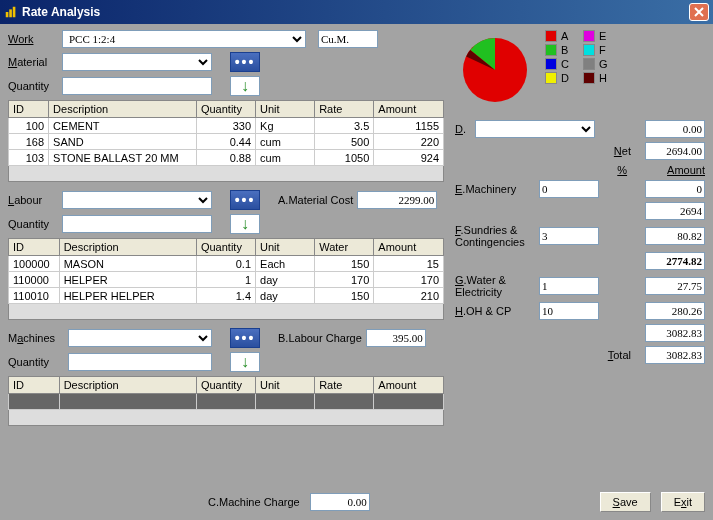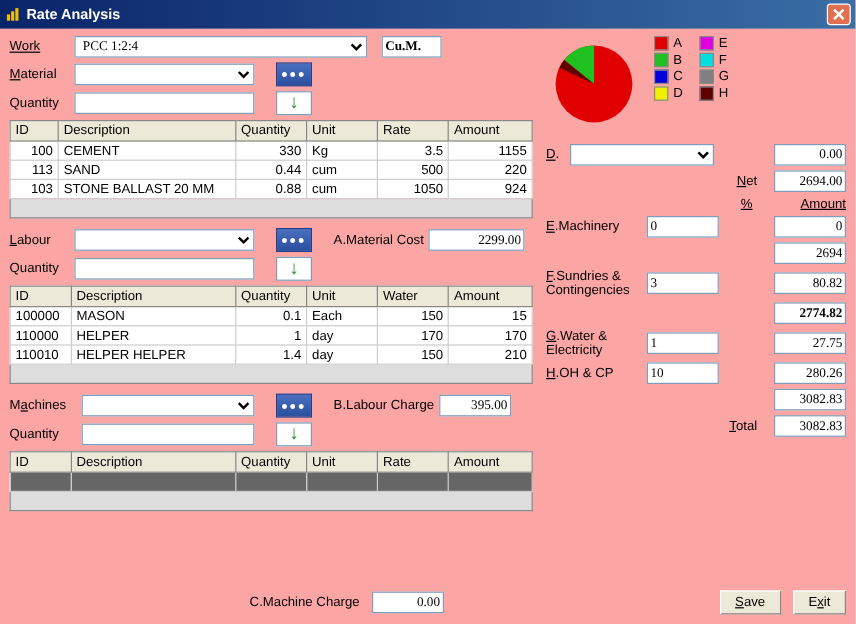--- a/index.html
+++ b/index.html
@@ -1,21 +1,21 @@
 <!DOCTYPE html>
 <html><head>
 <meta charset="utf-8">
 <style>
 * { box-sizing: border-box; margin: 0; padding: 0; }
 body { font-family: Tahoma, Arial, sans-serif; font-size: 11px; background: #ECE9D8; width: 713px; height: 520px; overflow: hidden; }
 .titlebar { background: linear-gradient(to right, #0A246A, #3A6EA5); color: white; height: 24px; display: flex; align-items: center; padding: 0 4px; justify-content: space-between; }
 .titlebar-left { display: flex; align-items: center; gap: 4px; }
 .titlebar-title { font-weight: bold; font-size: 12px; }
 .close-btn { width: 20px; height: 18px; background: #E07050; border: 1px solid #fff; border-radius: 3px; color: white; display: flex; align-items: center; justify-content: center; font-weight: bold; cursor: pointer; }
-.content { padding: 6px 8px; background: #fca5a5; height: 496px; position: relative; }
+.content { padding: 6px 8px; background: #a3a3a3; height: 496px; position: relative; }
 .row { display: flex; align-items: center; margin-bottom: 4px; gap: 4px; }
 .lbl { font-size: 11px; }
 .underline { text-decoration: underline; }
 select, input[type=text] { border: 1px solid #7F9DB9; font-size: 11px; padding: 1px 2px; height: 18px; background: white; font-family: Tahoma; }
 .btn-dots { width: 30px; height: 20px; background: linear-gradient(to bottom, #4A6FBF, #2A4F9F); border: 1px solid #1A3F8F; color: white; font-weight: bold; letter-spacing: 2px; cursor: pointer; display: flex; align-items: center; justify-content: center; font-size: 14px; }
 .btn-arrow { width: 30px; height: 20px; background: white; border: 1px solid #7F9DB9; cursor: pointer; display: flex; align-items: center; justify-content: center; }
 .arrow-down { color: #2A8F2A; font-size: 16px; font-weight: bold; }
 table { border-collapse: collapse; background: white; font-size: 11px; }
 th { background: #ECE9D8; border: 1px solid #888; padding: 2px 4px; text-align: left; font-weight: normal; }
 td { border: 1px solid #ccc; padding: 1px 4px; height: 16px; }
@@ -53,21 +53,21 @@
 </div>
 
 <div class="content">
 
   <div class="left-pane">
 
     <div class="row">
       <span class="lbl" style="width:50px"><span class="underline">Work</span></span>
       <select style="width:244px"><option>PCC 1:2:4</option></select>
       <span style="width:4px"></span>
-      <input type="text" style="width: 50px; font-weight: bold;" value="Cu.M.">
+      <input type="text" style="width: 60px;" value="Cu.M.">
     </div>
 
     <div class="row">
       <span class="lbl" style="width:50px"><span class="underline">M</span>aterial</span>
       <select style="width:150px"><option></option></select>
       <span style="width:10px"></span>
       <button class="btn-dots">•••</button>
     </div>
     <div class="row">
       <span class="lbl" style="width:50px">Quantity</span>
@@ -100,21 +100,21 @@
       <tbody id="mat-body">
           <tr>
             <td class="num">100</td>
             <td class="">CEMENT</td>
             <td class="num">330</td>
             <td class="">Kg</td>
             <td class="num">3.5</td>
             <td class="num">1155</td>
           </tr>
           <tr>
-            <td class="num">113</td>
+            <td class="num">168</td>
             <td class="">SAND</td>
             <td class="num">0.44</td>
             <td class="">cum</td>
             <td class="num">500</td>
             <td class="num">220</td>
           </tr>
           <tr>
             <td class="num">103</td>
             <td class="">STONE BALLAST 20 MM</td>
             <td class="num">0.88</td>

